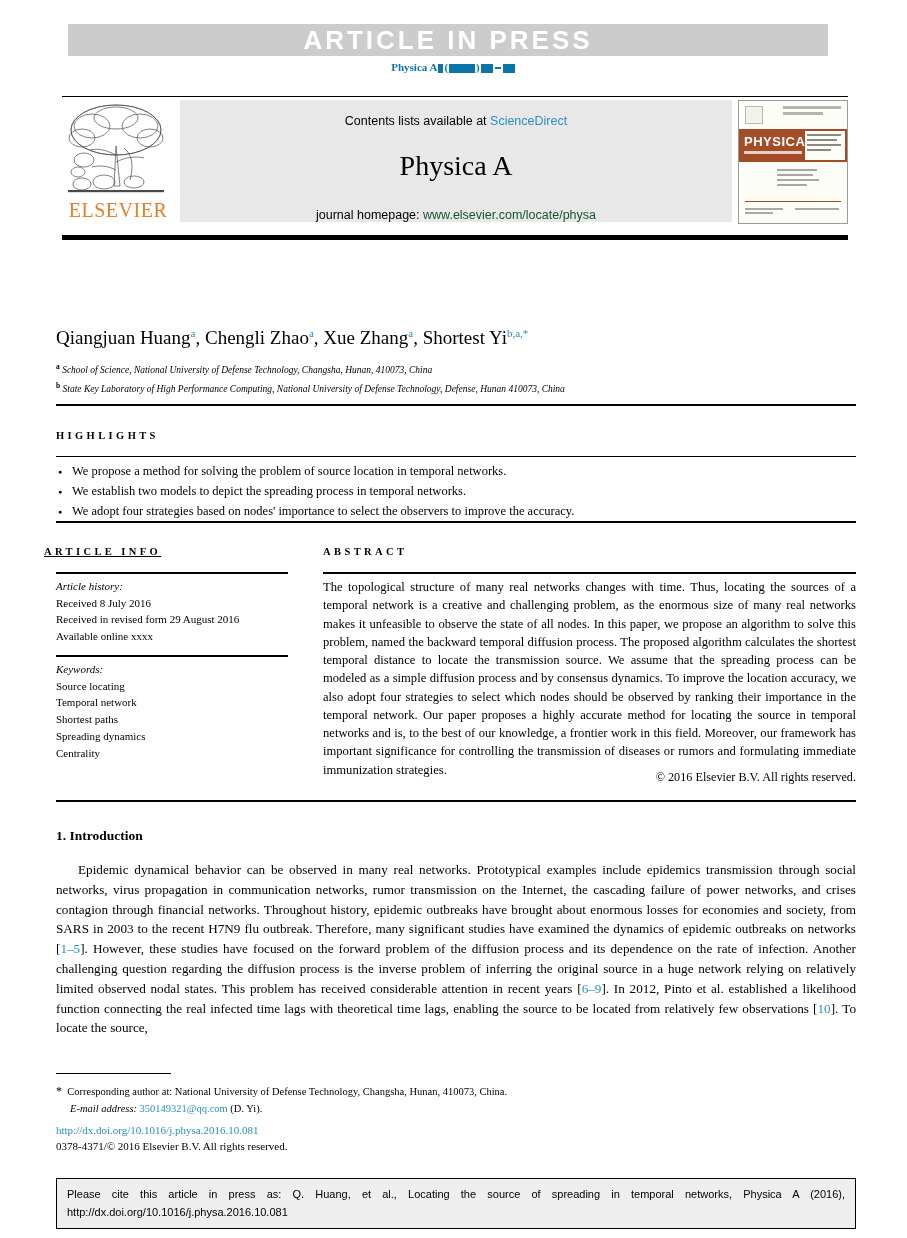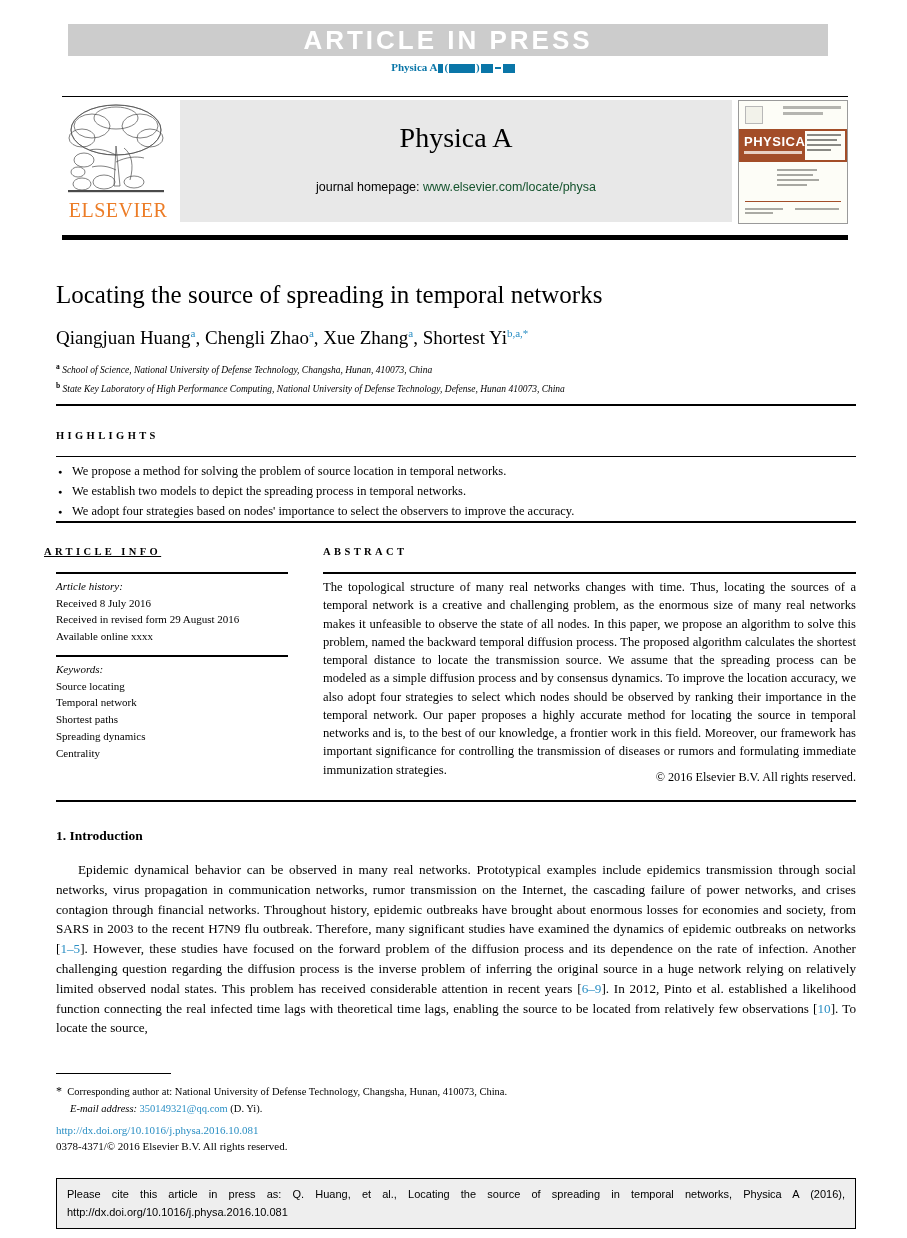--- a/index.html
+++ b/index.html
@@ -407,20 +407,23 @@
             <ellipse cx="72" cy="82" rx="10" ry="6"></ellipse>
             <ellipse cx="20" cy="84" rx="9" ry="6"></ellipse>
           </g>
           <rect x="6" y="90" width="96" height="2.2" fill="#4a4a4a"></rect>
         </svg>
       </div>
       <div class="elsevier-word">ELSEVIER</div>
     </div>
 
     <div class="masthead-center">
+      <div class="contents-line">
+        <span>Contents lists available at </span><span class="sd-link">ScienceDirect</span>
+      </div>
       <div class="journal-title">Physica A</div>
       <div class="homepage-line">
         <span>journal homepage: </span><span class="hp-link">www.elsevier.com/locate/physa</span>
       </div>
     </div>
 
     <div class="cover-thumb">
       <div class="ct-toprow">
         <div class="ct-logo-sq"></div>
         <div style="width:58px;">
@@ -449,21 +452,20 @@
         <div class="l" style="width:28px;"></div>
       </div>
       <div class="ct-bottom2">
         <div class="l" style="width:44px;"></div>
       </div>
     </div>
   </div>
 
   <div class="thick-rule"></div>
 
-  <div class="paper-title">Locating the source of spreading in temporal networks</div>
 
   <div class="authors">
     <span>Qiangjuan Huang</span><sup>a</sup>,
     <span>Chengli Zhao</span><sup>a</sup>,
     <span>Xue Zhang</span><sup>a</sup>,
     <span>Shortest Yi</span><sup>b,a,*</sup>
   </div>
 
   <div class="affils">
     <div>

